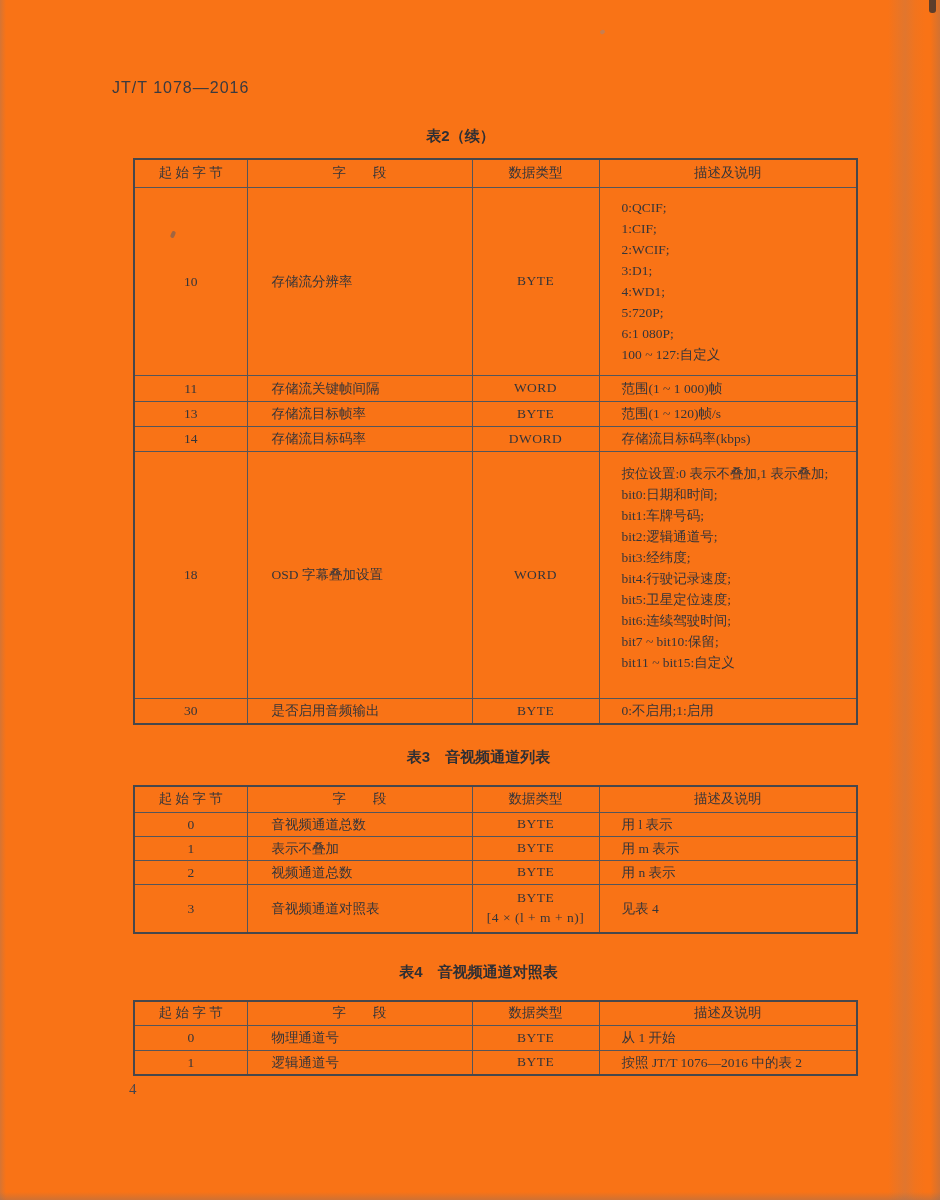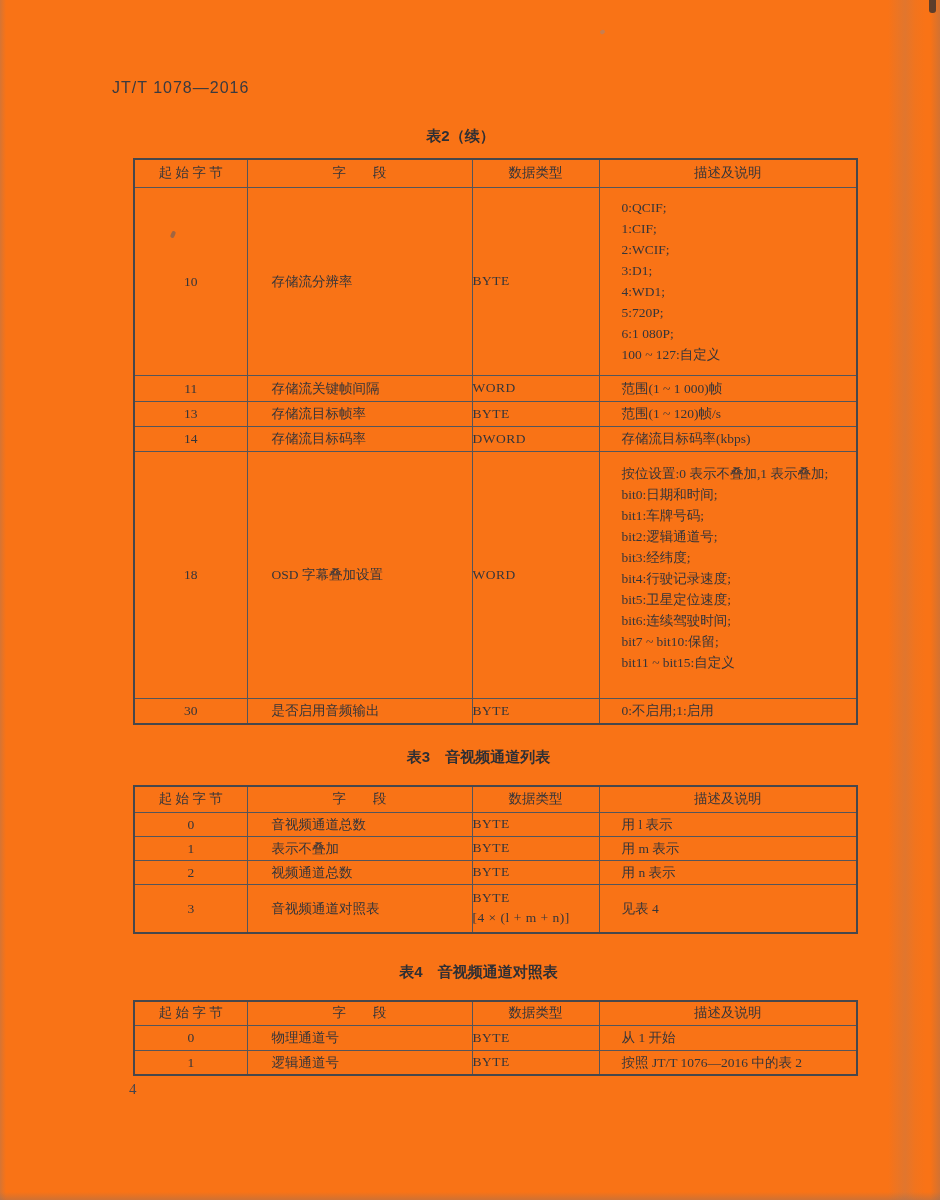--- a/index.html
+++ b/index.html
@@ -40,21 +40,21 @@
           border:2px solid #47474c; font-size:13.5px; color:#35353a;margin-left:16px; }
   .t2 { top:158px; }
   .t3 { top:785px; }
   .t4 { top:1000px; }
   th, td { border:1px solid #55555a; vertical-align:middle; padding:0; font-weight:normal; box-sizing:border-box; }
   th { height:28px; white-space:pre; text-align:center; }
   .t3 th { height:26px; }
   .t4 th { height:24px; }
   td.c-start { text-align:center; }
   td.c-field { text-align:left; padding-left:24px; }
-  td.c-type  { }
+  td.c-type  { text-align:center; }
   td.c-desc  { text-align:left; padding-left:22px; }
   .line { line-height:21px; white-space:pre; }
   .type-line { line-height:20px; white-space:pre; letter-spacing:0.5px; }
 
   
   .t2 tbody tr:nth-child(1) td { height:188px; }
   .t2 tbody tr:nth-child(1) td.c-desc { padding-top:9px; padding-bottom:9px; }
   .t2 tbody tr:nth-child(2) td { height:26px; }
   .t2 tbody tr:nth-child(3) td { height:25px; }
   .t2 tbody tr:nth-child(4) td { height:25px; }

